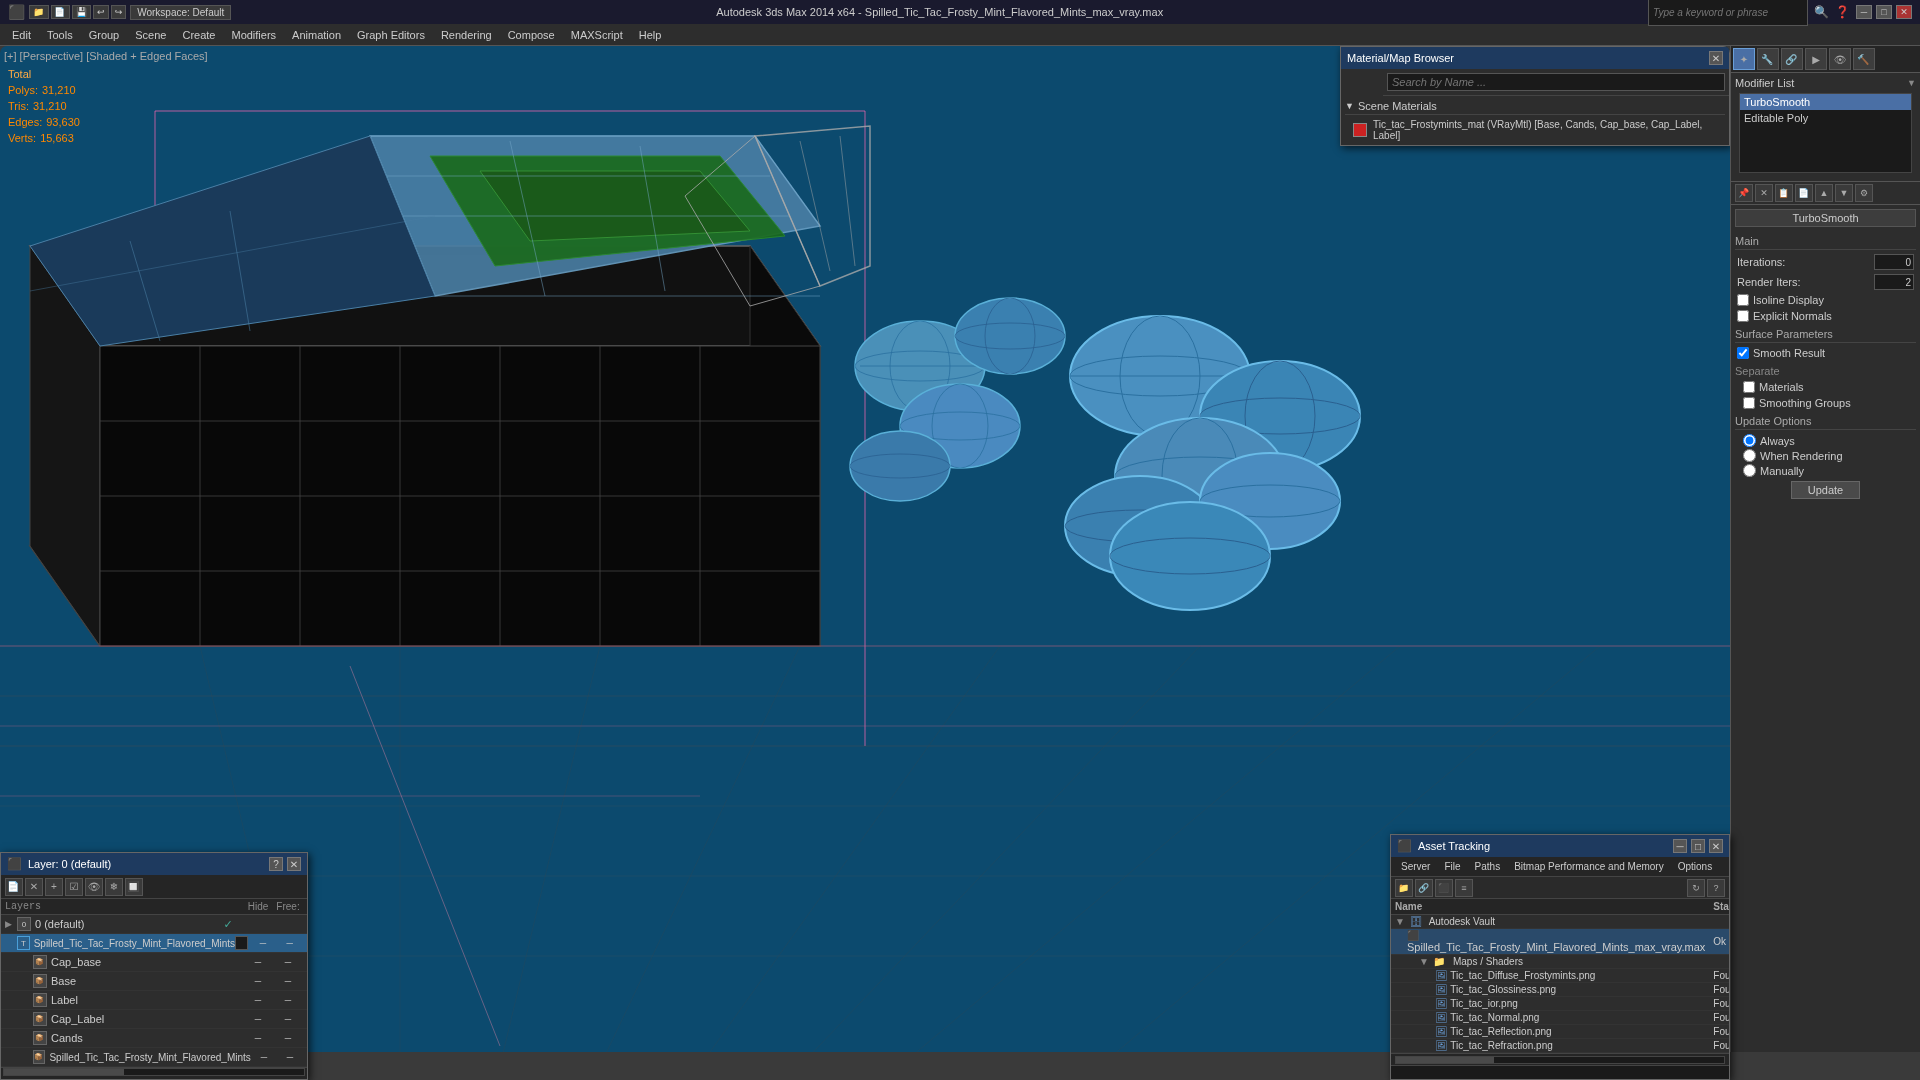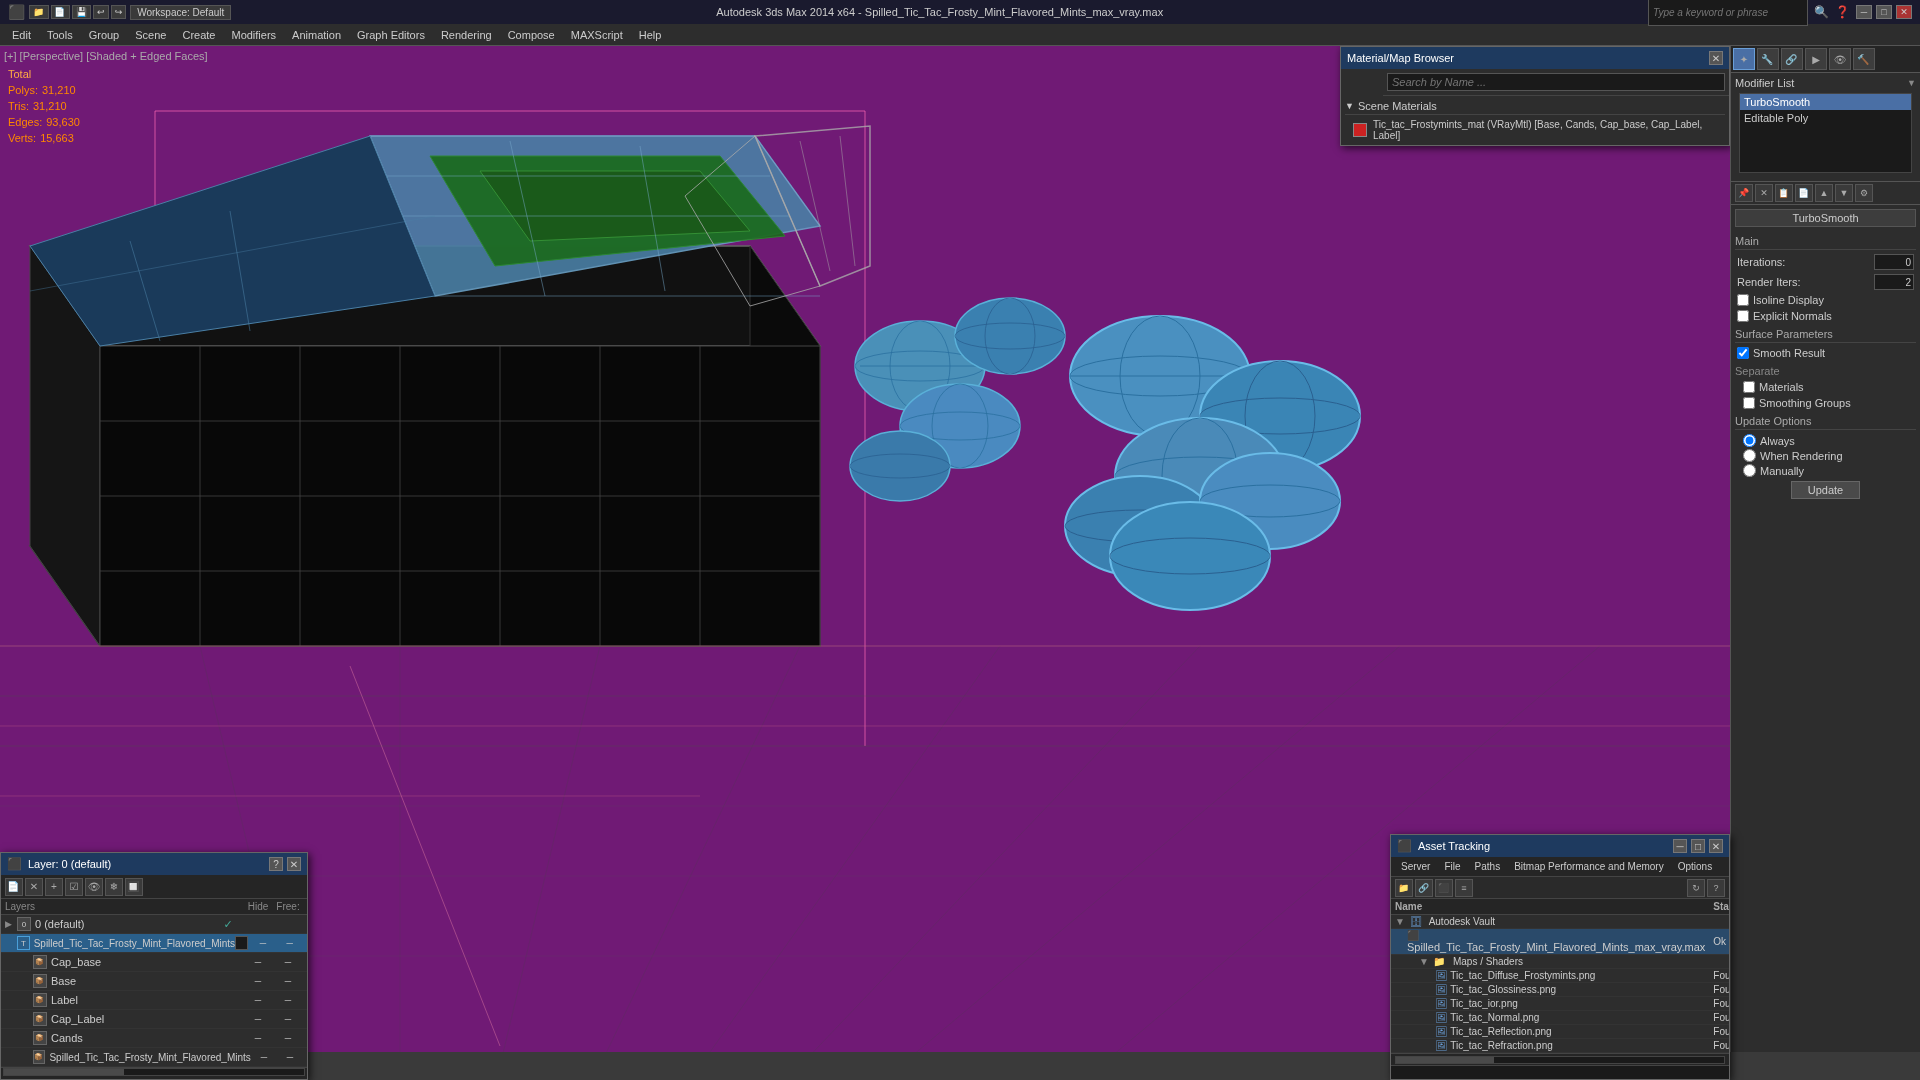--- a/index.html
+++ b/index.html
@@ -38,23 +38,24 @@
 
     
     #main-layout {
       display: flex;
       height: calc(1080px - 24px - 22px - 28px);
     }
 
     
     #viewport {
       flex: 1;
-      background: #701a75;
+      background: #0c4a6e;
       position: relative;
       overflow: hidden;
+      border-radius: 7px;
     }
     #viewport-label {
       position: absolute;
       top: 4px; left: 4px;
       color: #aaa;
       font-size: 11px;
     }
     #viewport-stats {
       position: absolute;
       top: 20px; left: 8px;
@@ -385,21 +386,21 @@
       font-size: 10px; color: #aaa; cursor: pointer;
     }
     .layers-header {
       display: flex;
       padding: 2px 4px;
       font-size: 10px;
       color: #888;
       border-bottom: 1px solid #444;
       background: #252525;
     }
-    .layers-col-name { flex: 1; }
+    .layers-col-name { flex: 1; font-family: Liberation Mono, monospace; }
     .layers-col-hide { width: 30px; text-align: center; }
     .layers-col-free { width: 30px; text-align: center; }
     .layer-item {
       display: flex;
       align-items: center;
       padding: 2px 4px;
       font-size: 11px;
       color: #ccc;
       cursor: pointer;
       border-bottom: 1px solid #333;

